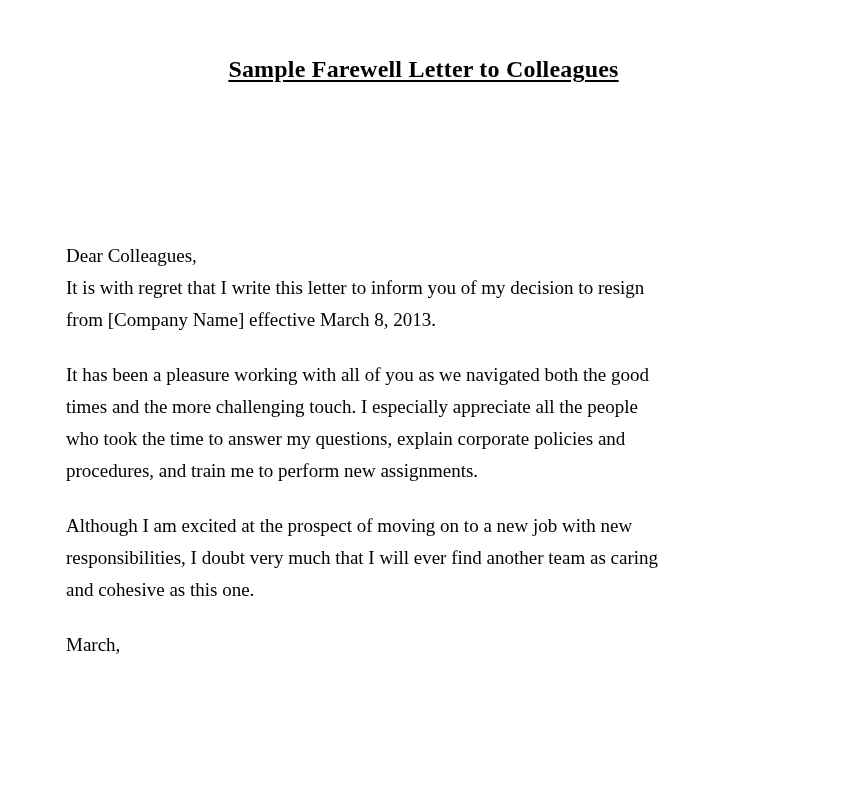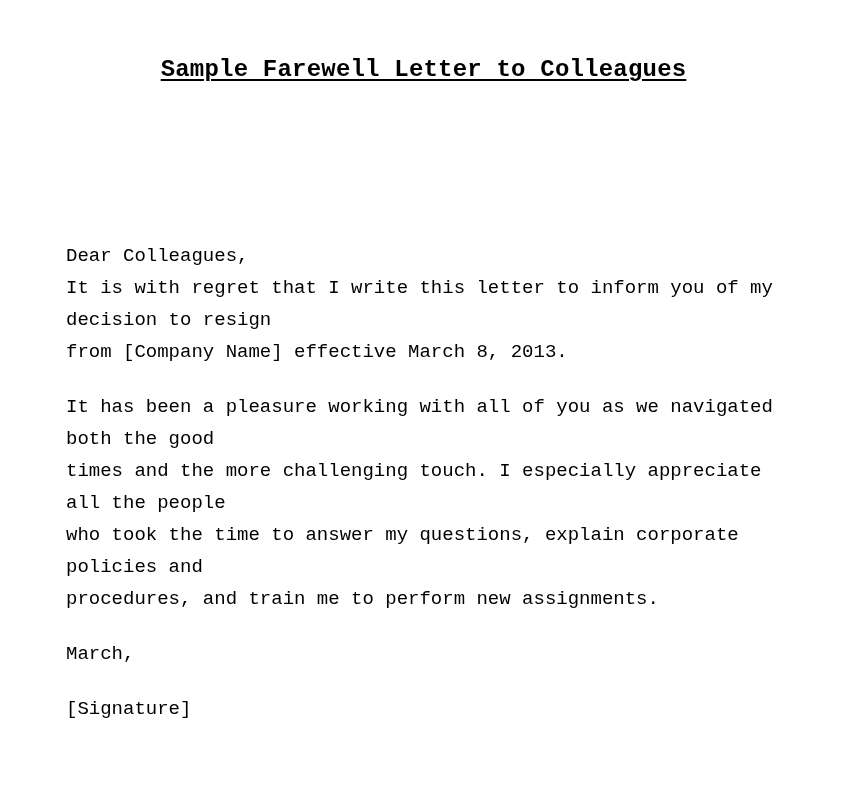--- a/index.html
+++ b/index.html
@@ -6,21 +6,21 @@
     margin: 0;
     padding: 0;
     background: #ffffff;
   }
   .page {
     position: relative;
     width: 847px;
     height: 812px;
     background: #ffffff;
     color: #000000;
-    font-family: Liberation Mono, monospace;
+    font-family: Liberation Serif, serif;
     overflow: hidden;
   }
   .doc-title {
     position: absolute;
     top: 56px;
     left: 0;
     width: 100%;
     margin: 0;
     text-align: center;
     font-size: 24px;
@@ -54,22 +54,24 @@
 
     <p class="para">Dear Colleagues,
 It is with regret that I write this letter to inform you of my decision to resign
 from [Company Name] effective March 8, 2013.</p>
 
     <p class="para">It has been a pleasure working with all of you as we navigated both the good
 times and the more challenging touch. I especially appreciate all the people
 who took the time to answer my questions, explain corporate policies and
 procedures, and train me to perform new assignments.</p>
 
+    <p class="para">Although I am excited at the prospect of moving on to a new job with new
+responsibilities, I doubt very much that I will ever find another team as caring
+and cohesive as this one.</p>
 
 
     <p class="para">March,</p>
 
-    <p class="para">[Signature]</p>
 
 
   </div>
 
 </div>
 
 </body></html>

